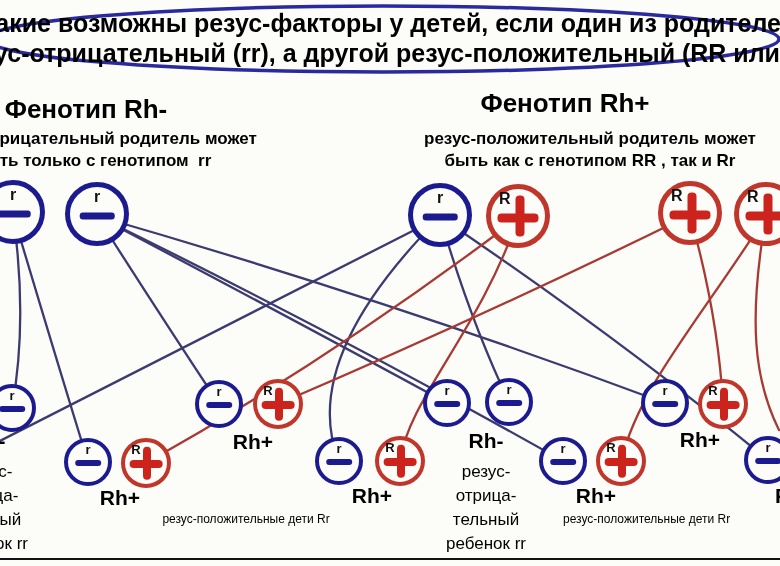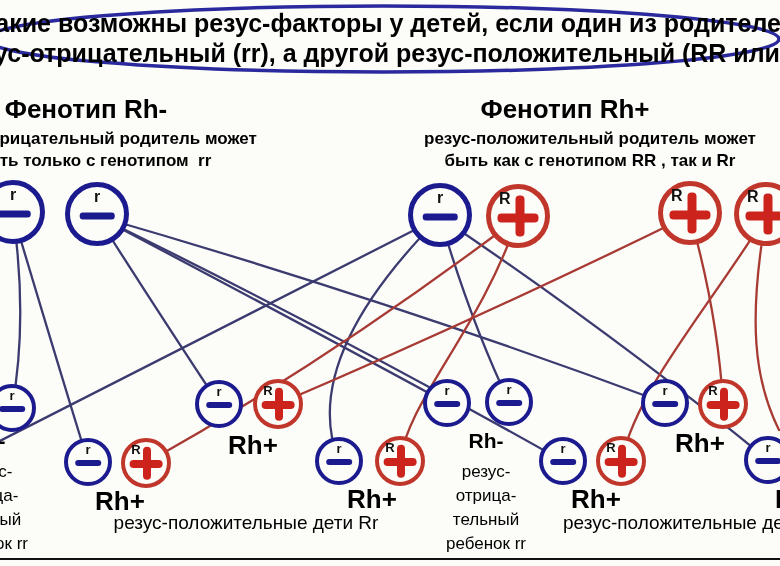--- a/index.html
+++ b/index.html
@@ -40,24 +40,24 @@
   .small{width:48px;height:48px;border-width:4px;}
   .smallr{width:50px;height:50px;border-width:4px;}
   .small.neg::before{height:6px;}
   .smallr.pos::before{height:8px;width:78%;}
   .smallr.pos::after{width:8px;height:78%;}
   .al{position:absolute;top:2px;left:0;right:0;text-align:center;
     font-weight:bold;font-size:16px;line-height:1;color:#111;}
   .pos .al{left:15%;right:auto;text-align:left;}
   .small .al,.smallr .al{font-size:13px;top:1px;}
 
-  .rh-label{position:absolute;z-index:4;font-weight:bold;font-size:26px;text-align:center;white-space:nowrap;}
+  .rh-label{position:absolute;z-index:4;font-weight:bold;font-size:21px;text-align:center;white-space:nowrap;}
   .caption{position:absolute;z-index:4;font-size:17px;line-height:24px;text-align:center;white-space:nowrap;}
   .caption .rh{font-weight:bold;font-size:21px;margin-bottom:7px;}
-  .caption-single{position:absolute;z-index:4;font-size:19px;white-space:nowrap;}
+  .caption-single{position:absolute;z-index:4;font-size:12px;white-space:nowrap;}
 
   .bottom-rule{position:absolute;left:0;top:558px;width:780px;height:2px;background:#111;z-index:5;}
 </style>
 </head>
 <body>
 
 <div class="stage">
 
   <svg class="lines" width="780" height="566" viewBox="0 0 780 566">
     <ellipse class="ellipse-stroke" cx="383" cy="39" rx="396" ry="33"></ellipse>
@@ -84,21 +84,21 @@
   <div class="title-wrap">
     <div class="title-line">Какие возможны резус-факторы у детей, если один из родителей</div>
     <div class="title-line">резус-отрицательный (rr), а другой резус-положительный (RR или Rr)</div>
   </div>
 
   <div class="ph-head" style="left:-20px;top:94px;width:212px">Фенотип Rh-</div>
   <div class="ph-desc" style="left:-157px;top:128px;width:500px">
     <div>резус-отрицательный родитель может</div>
     <div>быть только с генотипом  rr</div>
   </div>
-  <div class="ph-head" style="left:455px;top:94px;width:220px">Фенотип Rh+</div>
+  <div class="ph-head" style="left:455px;top:88px;width:220px">Фенотип Rh+</div>
   <div class="ph-desc" style="left:340px;top:128px;width:500px">
     <div>резус-положительный родитель может</div>
     <div>быть как с генотипом RR , так и Rr</div>
   </div>
 
 
   <div class="circ neg big" style="left:-19px;top:180px">
     <span class="al">r</span>
     </div>
   <div class="circ neg big" style="left:65px;top:182px">

